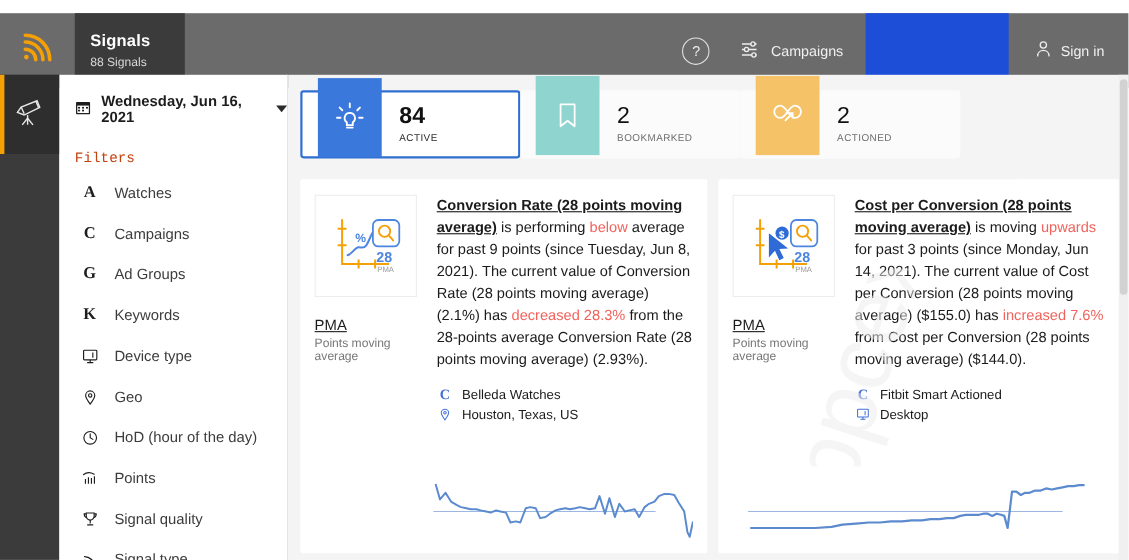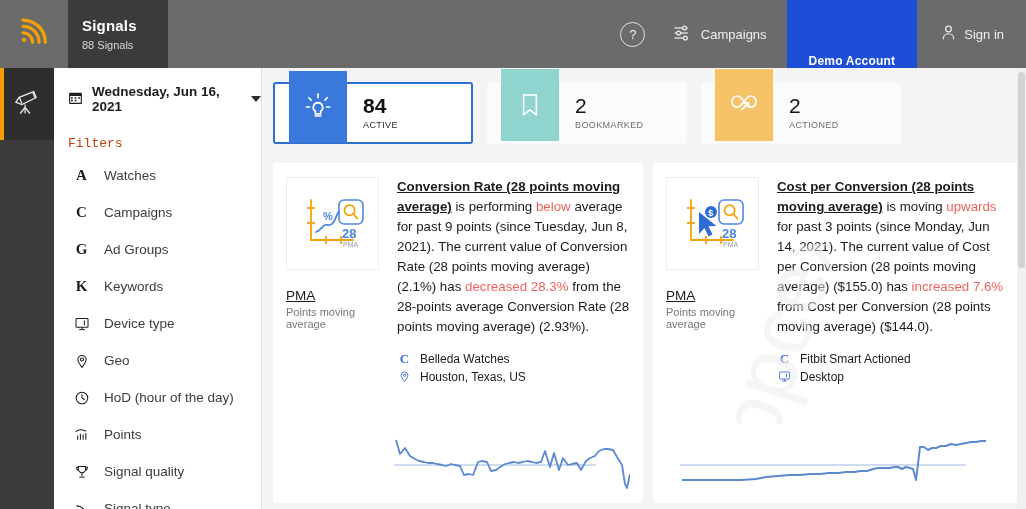--- a/index.html
+++ b/index.html
@@ -5,21 +5,21 @@
   * { box-sizing: border-box; margin: 0; padding: 0; }
   html, body {
     width: 1026px; height: 509px;
     font-family: "Liberation Sans", sans-serif;
     background: #ffffff; overflow: hidden;
   }
   #app { position: relative; width: 1026px; height: 509px; }
 
   
   .topbar {
-    position: absolute; left: 0; top: 0; width: 1026px; height: 68px;
+    position: absolute; left: 0; top: 12px; width: 1026px; height: 68px;
     background: #6b6b6b; display: flex; align-items: stretch;
   }
   .brand-logo {
     width: 68px; display: flex; align-items: center; justify-content: center;
   }
   .tab-signals {
     width: 100px; background: #3b3b3b; color: #fff;
     display: flex; flex-direction: column; justify-content: center;
     padding-left: 14px;
   }
@@ -86,21 +86,21 @@
     font-size: 15px; font-weight: bold;
     font-family: "Liberation Serif", serif;
     display: flex; align-items: center; justify-content: center;
   }
 
   
   .main {
     position: absolute; left: 262px; top: 68px; width: 764px; height: 441px;
     background: #f4f4f4; overflow: hidden;
   }
-  .stats-row { display: flex; gap: 14px; padding: 14px 16px 0 11px; }
+  .stats-row { display: flex; padding: 14px 16px 0 11px; }
   .stat-card {
     position: relative; width: 200px; height: 62px; background: #fbfbfb;
     border-radius: 3px; display: flex; align-items: center;
   }
   .stat-card.active { background: #ffffff; border: 2px solid #2f6fd0; }
   .stat-icon {
     position: absolute; left: 14px; top: -13px; width: 58px; height: 72px;
     display: flex; align-items: center; justify-content: center;
   }
   .stat-text { margin-left: 88px; }

